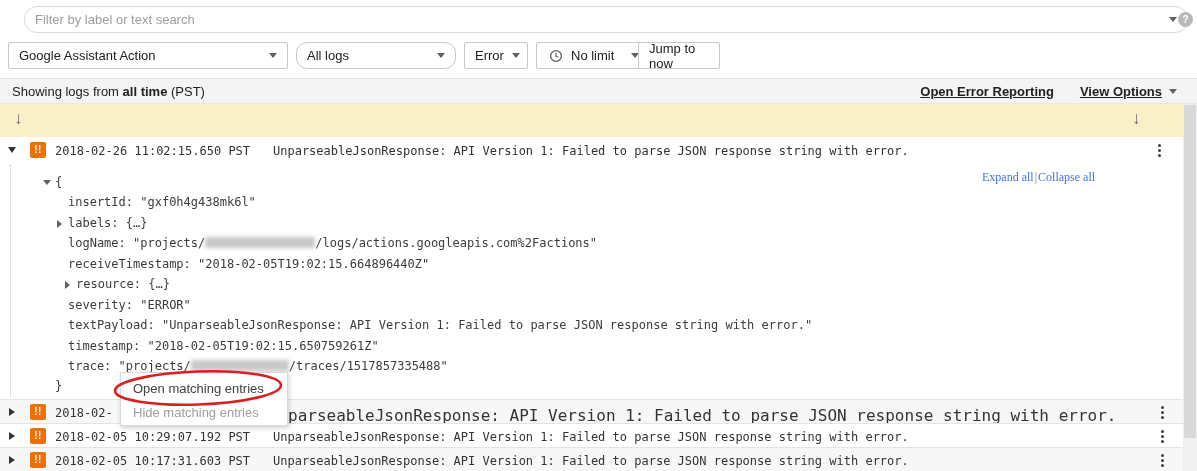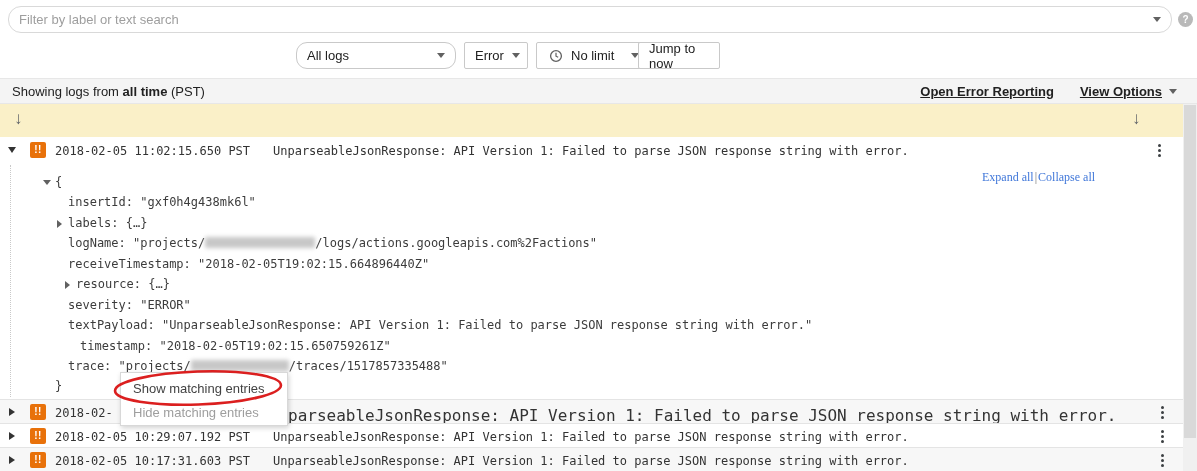--- a/index.html
+++ b/index.html
@@ -5,21 +5,21 @@
   * { margin:0; padding:0; box-sizing:border-box; }
   html,body { background:#fff; }
   #app {
     position:relative; width:1197px; height:471px; overflow:hidden;
     font-family:"Liberation Sans", sans-serif; background:#fff; color:#212121;
   }
   .mono { font-family:"DejaVu Sans Mono", monospace; }
 
   
   #filter-input {
-    position:absolute; left:8px; top:6px; width:1164px; height:27px;
+    position:absolute; left:24px; top:6px; width:1164px; height:27px;
     border:1px solid #d9d9d9; border-radius:13px; background:#fff;
     display:flex; align-items:center; padding:0 10px;
   }
   #filter-input .placeholder { font-size:13px; color:#9e9e9e; flex:1; }
   .caret {
     width:0; height:0; border-left:4px solid transparent; border-right:4px solid transparent;
     border-top:5px solid #616161; display:inline-block;
   }
   #help-icon {
     position:absolute; left:1178px; top:12px; width:15px; height:15px; border-radius:50%;
@@ -122,20 +122,24 @@
 <body>
 
 <div id="app">
 
   <div id="filter-input">
     <span class="placeholder">Filter by label or text search</span>
     <span class="caret"></span>
   </div>
   <div id="help-icon">?</div>
 
+  <div class="tb-btn" id="resource-dd">
+    <span class="lbl">Google Assistant Action</span>
+    <span class="caret"></span>
+  </div>
   <div class="tb-btn" id="logs-dd">
     <span class="lbl">All logs</span>
     <span class="caret"></span>
   </div>
   <div class="tb-btn" id="severity-dd">
     <span class="lbl">Error</span>
     <span class="caret"></span>
   </div>
   <div class="tb-btn" id="limit-dd">
     <span class="clock-icon">
@@ -165,21 +169,21 @@
   <div id="jump-bar">
     <span class="down-arrow left">↓</span>
     <span class="down-arrow right">↓</span>
   </div>
 
   <div id="log-panel">
 
     <div id="entry-head">
       <span class="tri-down"></span>
       <span class="sev-badge">!!</span>
-      <span class="ts mono">2018-02-05 11:02:15.650 PST</span>
+      <span class="ts mono">2018-02-26 11:02:15.650 PST</span>
       <span class="msg mono">UnparseableJsonResponse: API Version 1: Failed to parse JSON response string with error.</span>
       <span class="dots">
           <i></i>
           <i></i>
           <i></i>
         </span>
     </div>
 
     <div id="guide-line"></div>
 
@@ -188,21 +192,21 @@
     </div>
 
     <div class="jline mono" style="left:55px; top:38px;"><span class="jtoggle-d"></span><span>{</span></div>
     <div class="jline mono" style="left:68px; top:58px;">insertId: "gxf0h4g438mk6l"</div>
     <div class="jline mono" style="left:68px; top:79px;"><span class="jtoggle-r"></span><span>labels: {…}</span></div>
     <div class="jline mono" style="left:68px; top:99px;"><span>logName: "projects/</span><span class="redact"></span><span>/logs/actions.googleapis.com%2Factions"</span></div>
     <div class="jline mono" style="left:68px; top:120px;">receiveTimestamp: "2018-02-05T19:02:15.664896440Z"</div>
     <div class="jline mono" style="left:76px; top:140px;"><span class="jtoggle-r"></span><span>resource: {…}</span></div>
     <div class="jline mono" style="left:68px; top:161px;">severity: "ERROR"</div>
     <div class="jline mono" style="left:68px; top:181px;">textPayload: "UnparseableJsonResponse: API Version 1: Failed to parse JSON response string with error."</div>
-    <div class="jline mono" style="left:80px; top:202px;">timestamp: "2018-02-05T19:02:15.650759261Z"</div>
+    <div class="jline mono" style="left:68px; top:202px;">timestamp: "2018-02-05T19:02:15.650759261Z"</div>
     <div class="jline mono" style="left:68px; top:222px;"><span>trace: "projects/</span><span class="redact trace"></span><span>/traces/1517857335488"</span></div>
     <div class="jline mono" style="left:55px; top:242px;">}</div>
 
     <div class="log-row shade" style="top:262px;">
       <span class="tri-right"></span>
       <span class="sev-badge">!!</span>
       <span class="ts mono">2018-02-</span>
       <span class="msg-cut mono">parseableJsonResponse: API Version 1: Failed to parse JSON response string with error.</span>
       <span class="dots">
           <i></i>
@@ -227,21 +231,21 @@
       <span class="ts mono">2018-02-05 10:17:31.603 PST</span>
       <span class="msg mono">UnparseableJsonResponse: API Version 1: Failed to parse JSON response string with error.</span>
       <span class="dots">
           <i></i>
           <i></i>
           <i></i>
         </span>
     </div>
 
     <div id="context-menu">
-      <div class="item primary">Show matching entries</div>
+      <div class="item primary">Open matching entries</div>
       <div class="item secondary">Hide matching entries</div>
     </div>
   </div>
 
   <svg id="red-circle" width="190" height="46" viewBox="0 0 190 46">
     <ellipse cx="93" cy="23" rx="83" ry="16.5" fill="none" stroke="#db1f1f" stroke-width="2.6" transform="rotate(-2 93 23)"></ellipse>
   </svg>
 
   <div id="scrollbar">
     <div id="scroll-thumb"></div>

